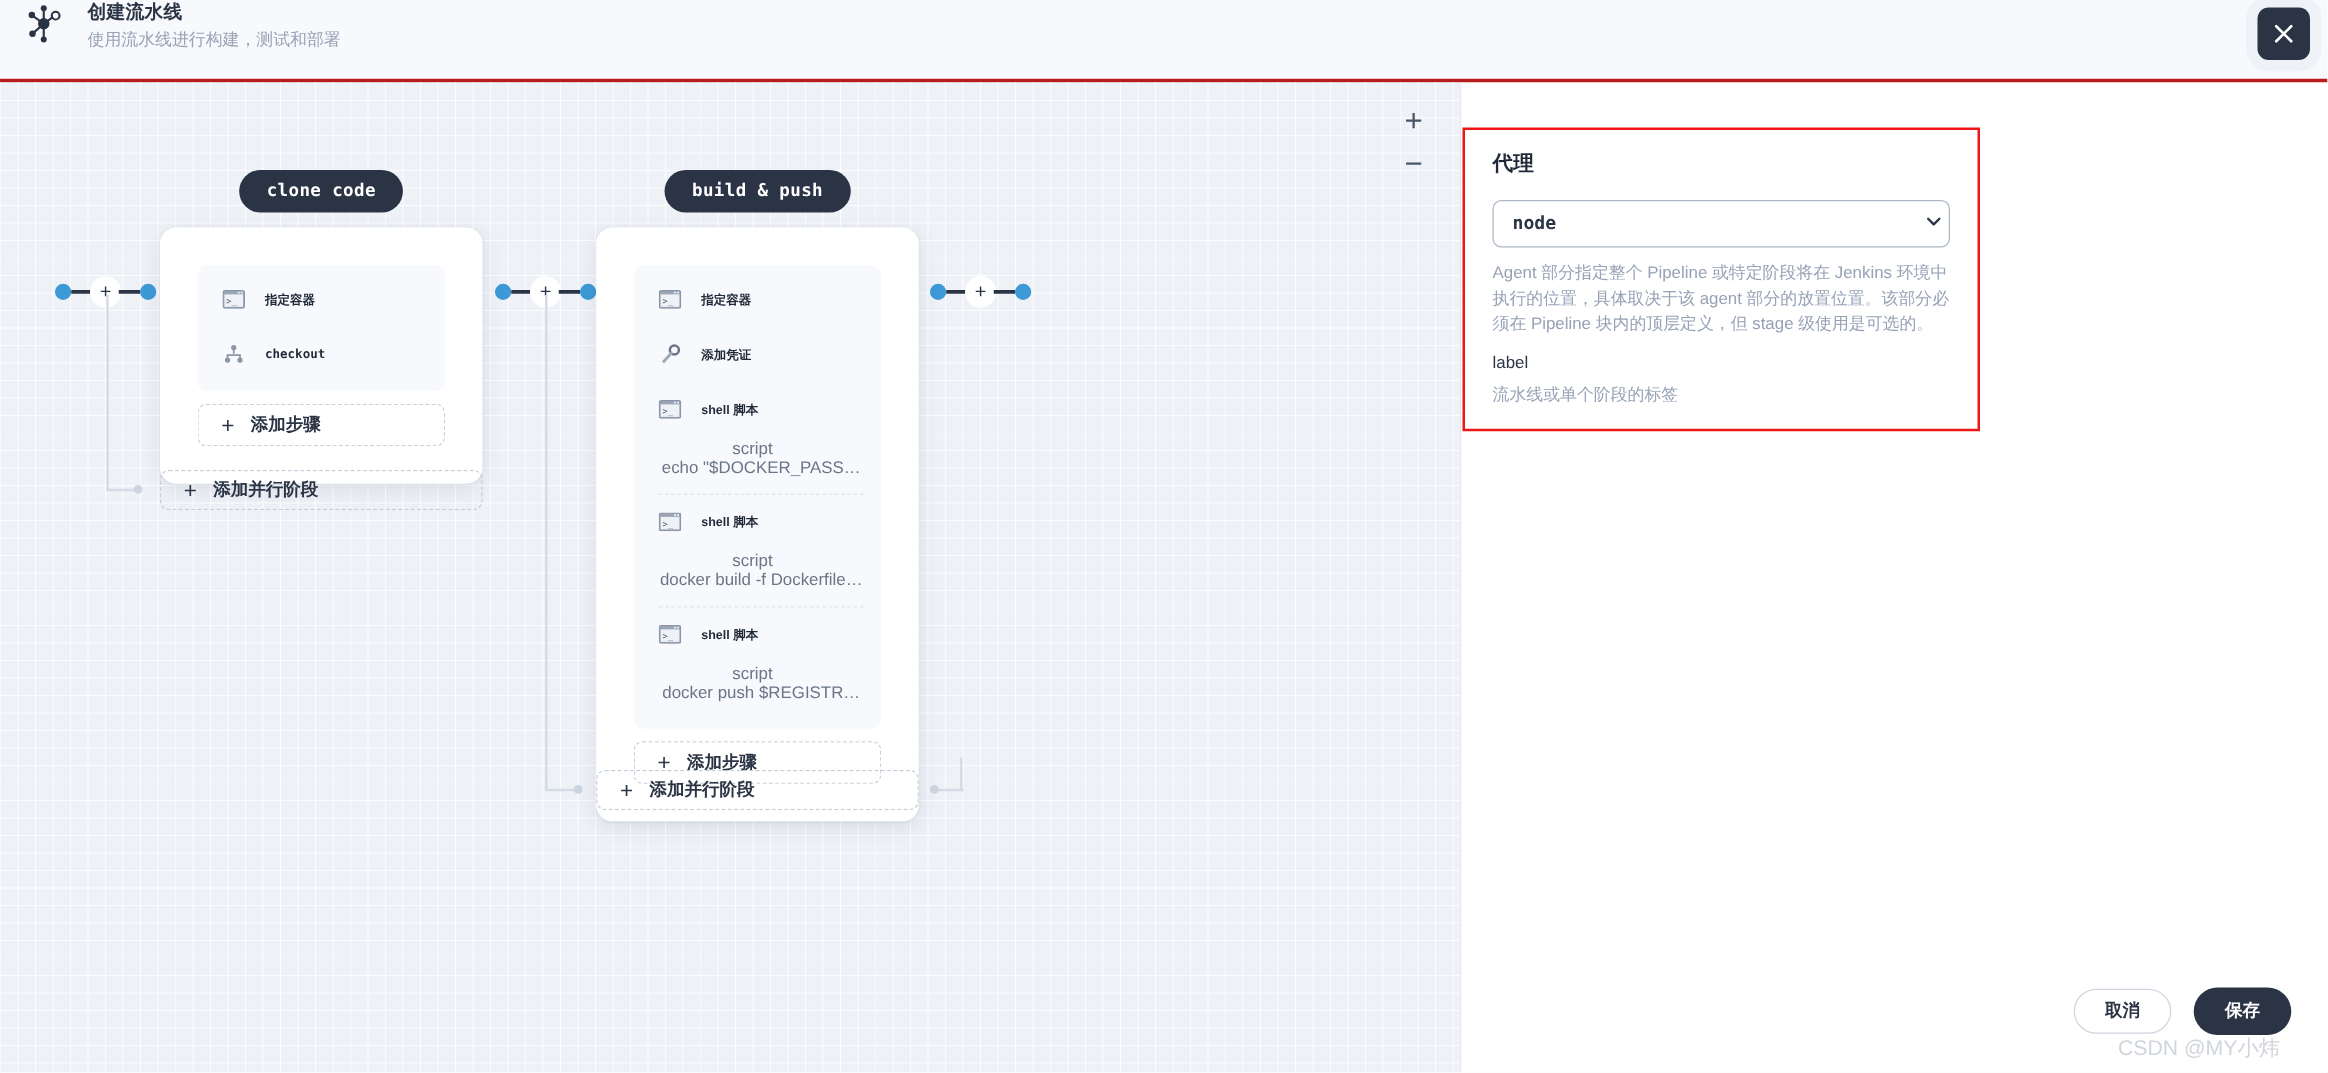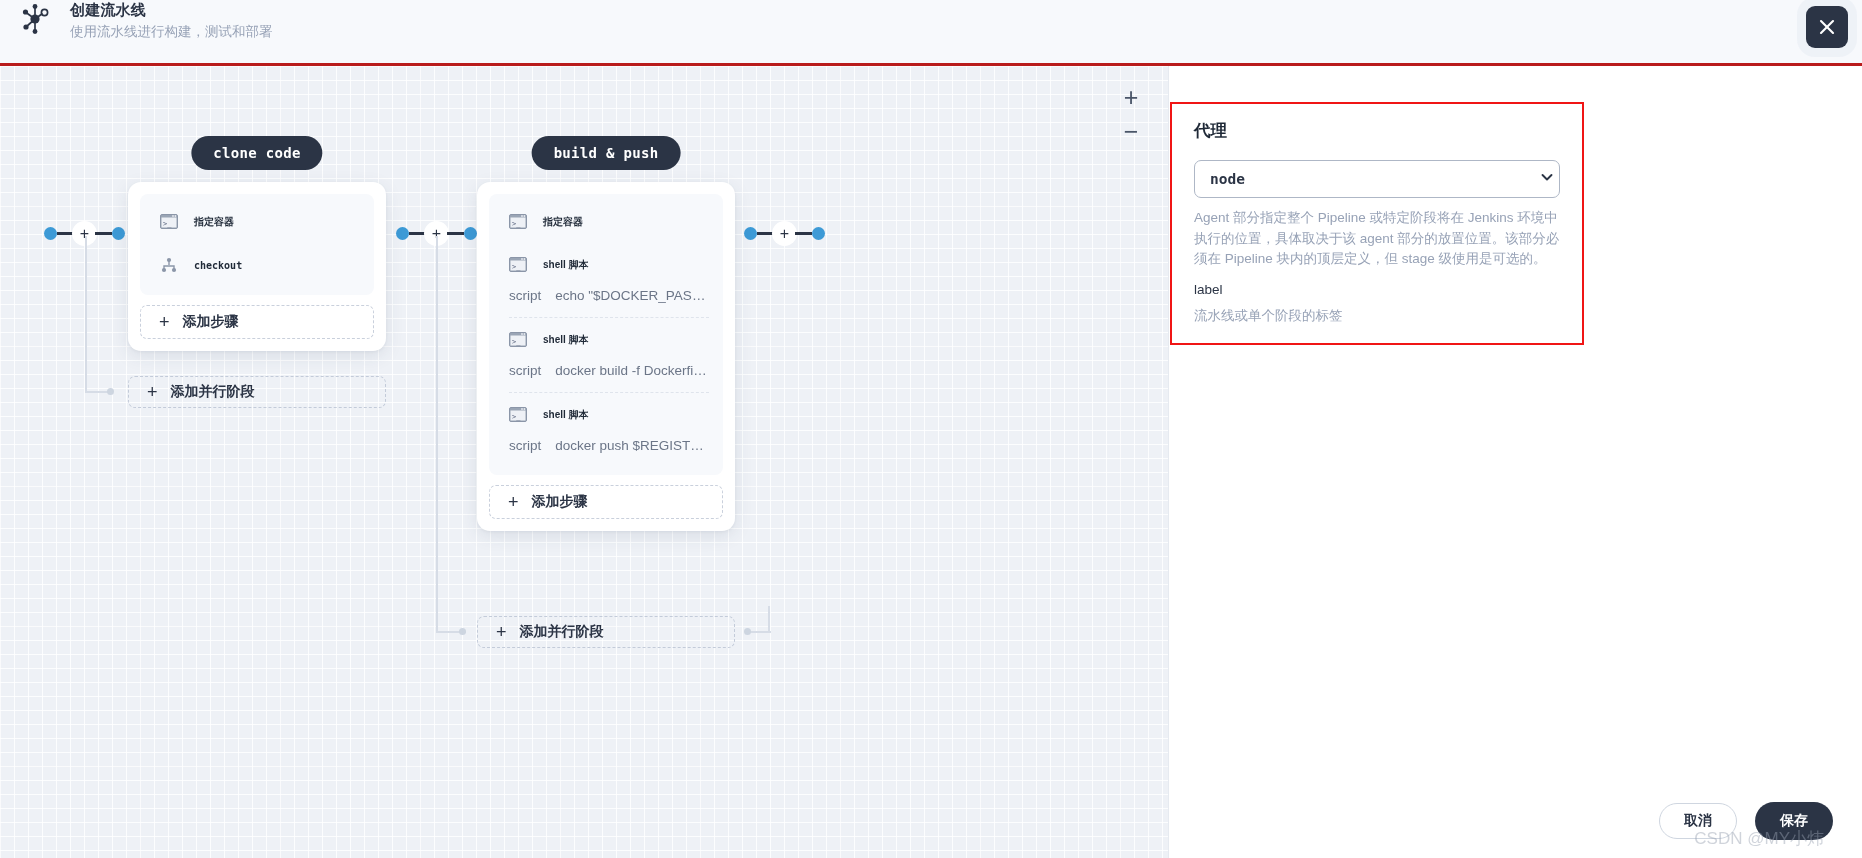--- a/index.html
+++ b/index.html
@@ -72,21 +72,21 @@
     font-size: 25px; color: #4a5568; cursor: pointer; line-height: 1;
     font-weight: 300;
   }
 
   
   .stage {
     position: absolute;
     background: #ffffff;
     border-radius: 13px;
     box-shadow: 0 5px 18px rgba(40,55,85,0.10), 0 1px 3px rgba(40,55,85,0.06);
-    padding: 12px;
+    padding: 30px;
   }
   .stage-badge {
     position: absolute; top: -46px; left: 50%;
     transform: translateX(-50%);
     background: #2b3445; color: #ffffff;
     border-radius: 19px;
     padding: 9px 22px;
     font-size: 14px; font-weight: bold;
     white-space: nowrap;
     font-family: "DejaVu Sans Mono", "Liberation Mono", monospace;
@@ -104,20 +104,21 @@
     cursor: pointer;
   }
   .step-icon { width: 22px; display: flex; align-items: center; justify-content: center; margin-right: 14px; flex: none;}
   .step-label { font-size: 10px; color: #1f2937; font-weight: bold; }
   .step-label.cn { font-weight: bold; }
   .script-row {
     display: flex; align-items: center;
     padding: 2px 14px 14px 20px;
     font-size: 13.5px; color: #6b7587;
     cursor: pointer;
+    flex-direction: column;
   }
   .script-key { margin-right: 14px; color: #6b7587; }
   .script-val { color: #6b7587; white-space: nowrap; overflow: hidden; text-overflow: ellipsis; max-width: 170px;}
   .divider-dash {
     border-top: 1px dashed #dfe4ec;
     margin: 0 14px 0 20px;
   }
   .dashed-btn {
     margin-top: 10px;
     border: 1px dashed #c9d0dc;
@@ -190,21 +191,21 @@
     font-size: 14.5px; font-weight: bold; color: #2b3445;
     font-family: "DejaVu Sans Mono", "Liberation Mono", monospace;
   }
   .help-text {
     font-size: 13.5px; color: #97a2b6; line-height: 20.5px;
     margin: 10px 0 12px 0;
   }
   .help-small { font-size: 13.5px; color: #97a2b6; margin-top: 10px; }
 
   .footer {
-    position: absolute; left: 0; bottom: 0;
+    position: absolute; left: 0; bottom: 12px;
     width: 694px; height: 74px;
     display: flex; align-items: center; justify-content: flex-end;
     padding-right: 30px;
     gap: 18px;
   }
   .btn-cancel {
     min-width: 78px; height: 36px; border-radius: 19px;
     border: 1px solid #cfd6e0; background: #fff;
     display: flex; align-items: center; justify-content: center;
     font-size: 14px; color: #2b3445; font-weight: bold; cursor: pointer;
@@ -350,20 +351,29 @@
               <rect x="0.5" y="0.5" width="17" height="14" rx="1.5" fill="#9aa5b5" stroke="#8b96a8"></rect>
               <rect x="1.5" y="3.5" width="15" height="10" fill="#eef1f6"></rect>
               <circle cx="13" cy="2" r="0.9" fill="#e8ebf0"></circle>
                 <circle cx="15.4" cy="2" r="0.9" fill="#e8ebf0"></circle>
               <text x="3" y="11.5" font-size="7" fill="#55607a" font-family="monospace">&gt;_</text>
             </svg>
           </span>
           <span class="step-label cn">指定容器</span>
         </div>
 
+        <div class="step-row">
+          <span class="step-icon">
+            <svg width="17" height="17" viewBox="0 0 17 17">
+              <circle cx="11.5" cy="5" r="3.6" fill="none" stroke="#6b7587" stroke-width="2"></circle>
+              <line x1="9" y1="7.6" x2="3" y2="14.2" stroke="#9aa5b5" stroke-width="2.2" stroke-linecap="round"></line>
+            </svg>
+          </span>
+          <span class="step-label cn">添加凭证</span>
+        </div>
 
         <div class="step-row">
           <span class="step-icon">
             <svg width="18" height="15" viewBox="0 0 18 15">
               <rect x="0.5" y="0.5" width="17" height="14" rx="1.5" fill="#9aa5b5" stroke="#8b96a8"></rect>
               <rect x="1.5" y="3.5" width="15" height="10" fill="#eef1f6"></rect>
               <circle cx="13" cy="2" r="0.9" fill="#e8ebf0"></circle>
                 <circle cx="15.4" cy="2" r="0.9" fill="#e8ebf0"></circle>
               <text x="3" y="11.5" font-size="7" fill="#55607a" font-family="monospace">&gt;_</text>
             </svg>

